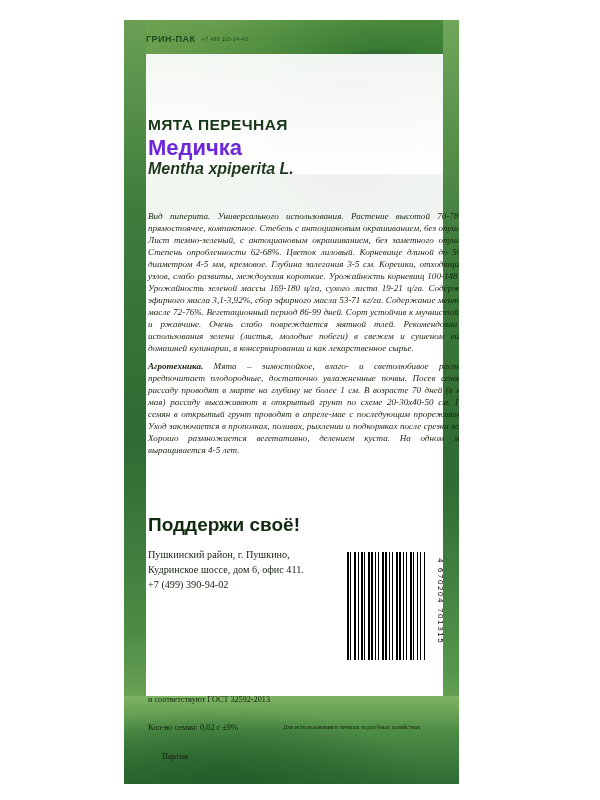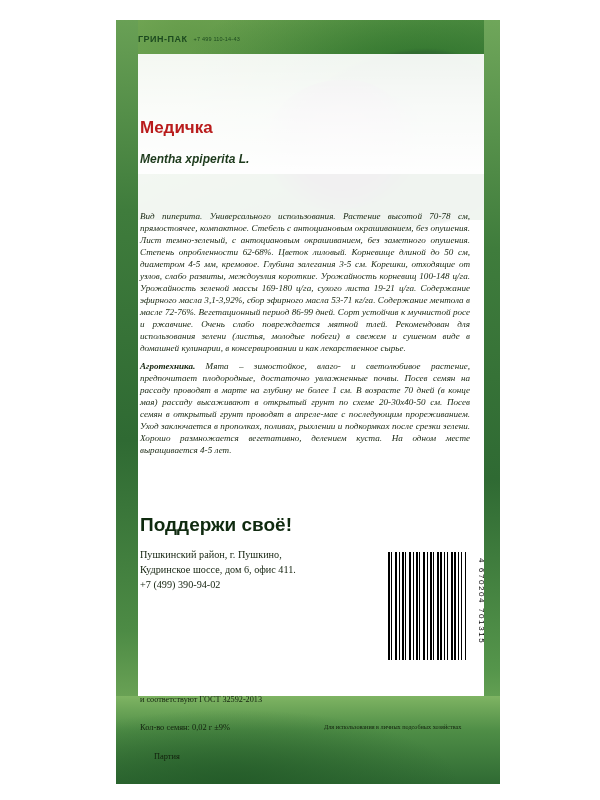--- a/index.html
+++ b/index.html
@@ -5,23 +5,23 @@
   html, body {
     margin: 0;
     padding: 0;
     width: 600px;
     height: 800px;
     background: #ffffff;
     font-family: "Liberation Sans", sans-serif;
   }
   #packet {
     position: absolute;
-    left: 116px;
+    left: 124px;
     top: 20px;
-    width: 384px;
+    width: 335px;
     height: 764px;
     background: #ffffff;
     overflow: hidden;
   }
   
   .bg-top {
     position: absolute;
     left: 0; top: 0;
     width: 100%;
     height: 200px;
@@ -119,32 +119,32 @@
     width: 300px;
   }
   .kind {
     font-size: 15.5px;
     font-weight: bold;
     color: #17361a;
     letter-spacing: 0.4px;
     line-height: 1.1;
   }
   .variety {
-    font-size: 17px;
-    font-weight: bold;
-    color: #b91c1c;
+    font-size: 22px;
+    font-weight: bold;
+    color: #6d28d9;
     line-height: 1.15;
     margin-top: 2px;
   }
   .latin {
-    font-size: 12px;
+    font-size: 16px;
     font-style: italic;
     font-weight: bold;
     color: #1d3a1c;
-    margin-top: 14px;
+    margin-top: 0;
   }
 
   
   .body-text {
     position: absolute;
     left: 24px;
     top: 190px;
     width: 330px;
     font-family: "Liberation Serif", serif;
     font-style: italic;
@@ -261,20 +261,21 @@
   <div class="bg-bottom"></div>
 
   <div class="content">
 
     <div class="brandbar">
       <span class="brand-name">ГРИН-ПАК</span>
       <span class="brand-phone">+7 499 110-14-43</span>
     </div>
 
     <div class="title-block">
+      <div class="kind">МЯТА ПЕРЕЧНАЯ</div>
       <div class="variety">Медичка</div>
       <div class="latin">Mentha xpiperita L.</div>
     </div>
 
     <div class="body-text">
       <p>Вид пиперита. Универсального использования. Растение высотой 70-78 см, прямостоячее, компактное. Стебель с антоциановым окрашиванием, без опушения. Лист темно-зеленый, с антоциановым окрашиванием, без заметного опушения. Степень опробленности 62-68%. Цветок лиловый. Корневище длиной до 50 см, диаметром 4-5 мм, кремовое. Глубина залегания 3-5 см. Корешки, отходящие от узлов, слабо развиты, междоузлия короткие. Урожайность корневищ 100-148 ц/га. Урожайность зеленой массы 169-180 ц/га, сухого листа 19-21 ц/га. Содержание эфирного масла 3,1-3,92%, сбор эфирного масла 53-71 кг/га. Содержание ментола в масле 72-76%. Вегетационный период 86-99 дней. Сорт устойчив к мучнистой росе и ржавчине. Очень слабо повреждается мятной тлей. Рекомендован для использования зелени (листья, молодые побеги) в свежем и сушеном виде в домашней кулинарии, в консервировании и как лекарственное сырье.</p>
       <p><span class="lead">Агротехника.</span><span> Мята – зимостойкое, влаго- и светолюбивое растение, предпочитает плодородные, достаточно увлажненные почвы. Посев семян на рассаду проводят в марте на глубину не более 1 см. В возрасте 70 дней (в конце мая) рассаду высаживают в открытый грунт по схеме 20-30х40-50 см. Посев семян в открытый грунт проводят в апреле-мае с последующим прореживанием. Уход заключается в прополках, поливах, рыхлении и подкормках после срезки зелени. Хорошо размножается вегетативно, делением куста. На одном месте выращивается 4-5 лет.</span></p>
     </div>
 
     <div class="slogan" style="top:494px">Поддержи своё!</div>

